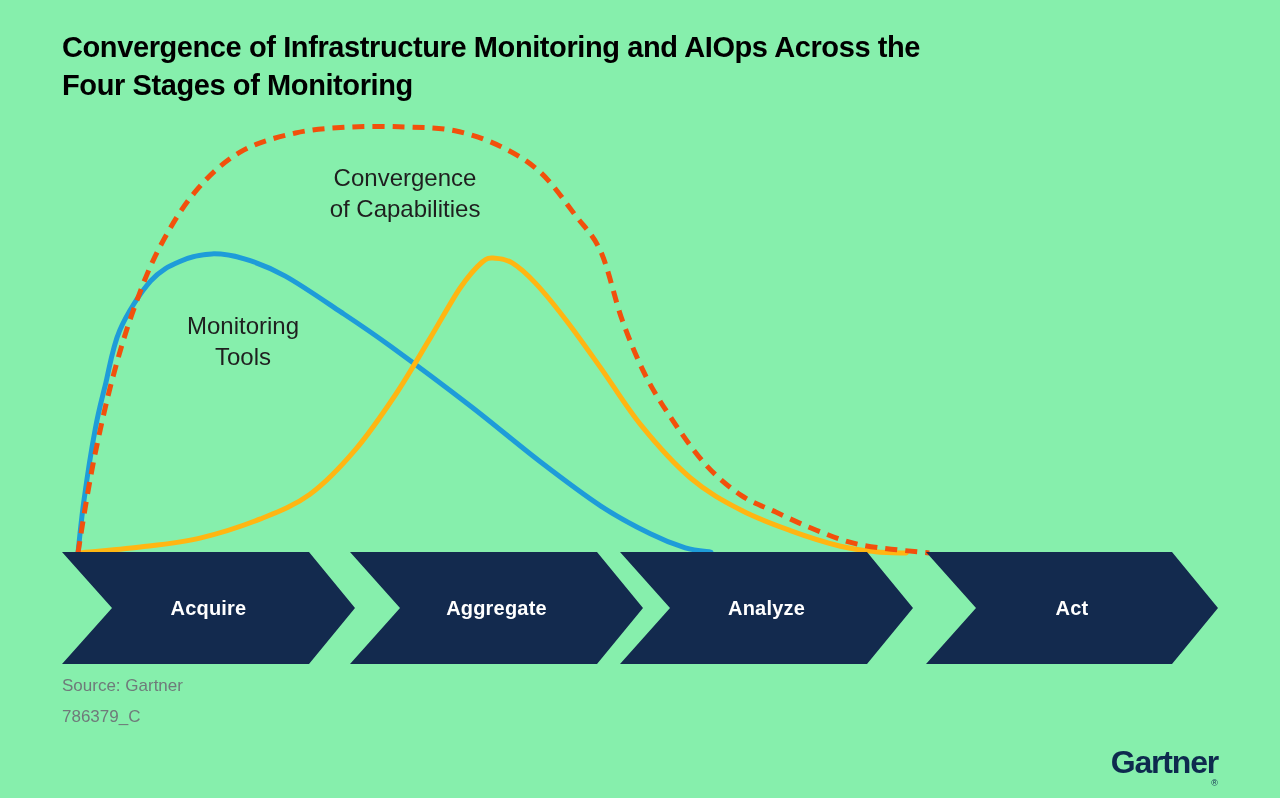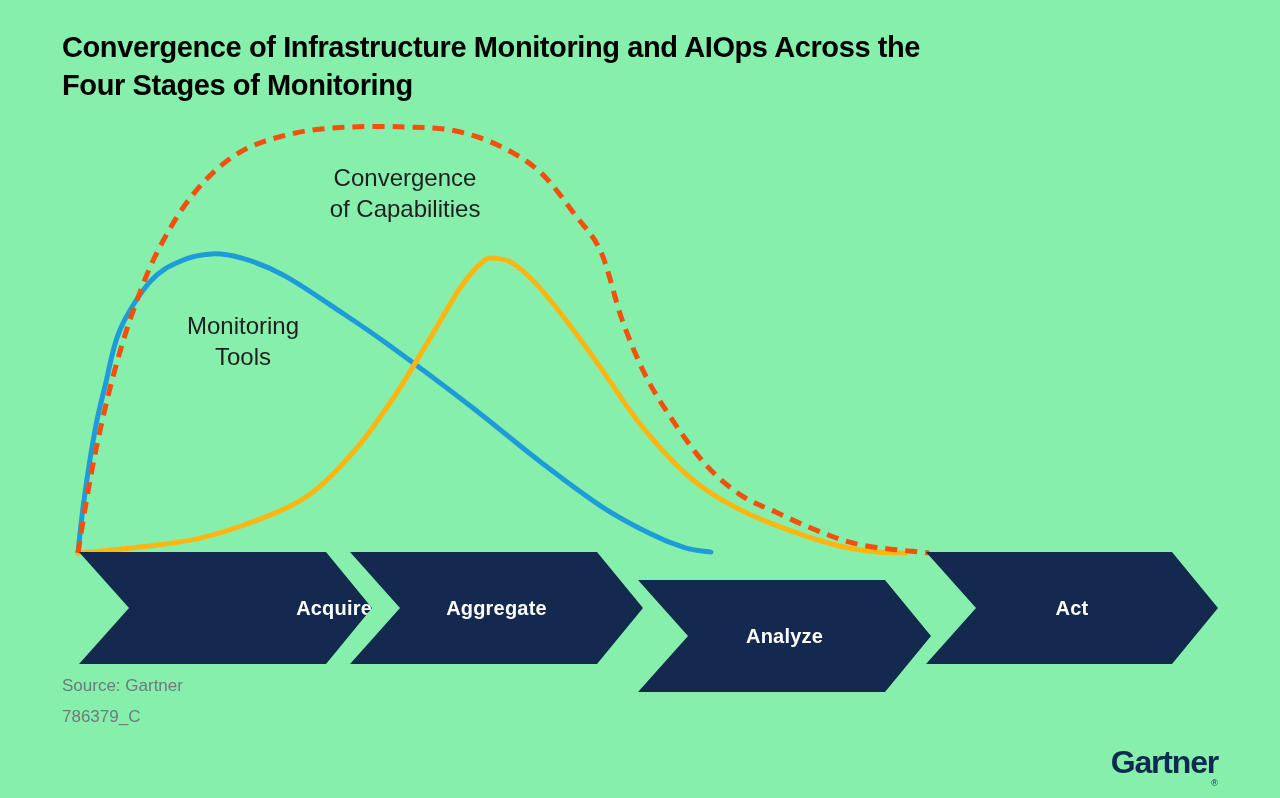--- a/index.html
+++ b/index.html
@@ -51,23 +51,23 @@
     display: flex;
     align-items: center;
     justify-content: center;
   }
   .stage-arrow .stage-label {
     color: #ffffff;
     font-size: 20px;
     font-weight: bold;
     letter-spacing: 0.2px;
   }
-  .arrow-1 { left: 79px;  width: 293px; justify-content: flex-end; }
+  .arrow-1 { left: 62px;  width: 293px; }
   .arrow-2 { left: 350px; width: 293px; }
-  .arrow-3 { left: 638px; width: 293px; margin-top: 28px; }
+  .arrow-3 { left: 620px; width: 293px; }
   .arrow-4 { left: 926px; width: 292px; }
   .footer-source {
     position: absolute;
     left: 62px;
     top: 676px;
     font-size: 17px;
     color: #6F7A7A;
   }
   .footer-docid {
     position: absolute;

